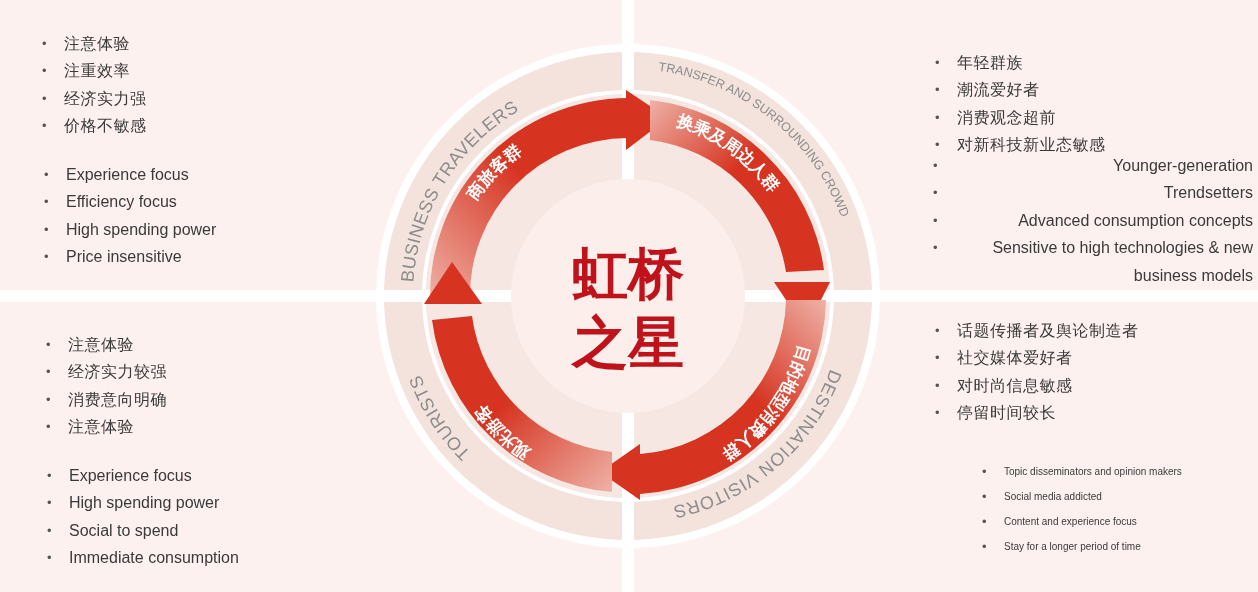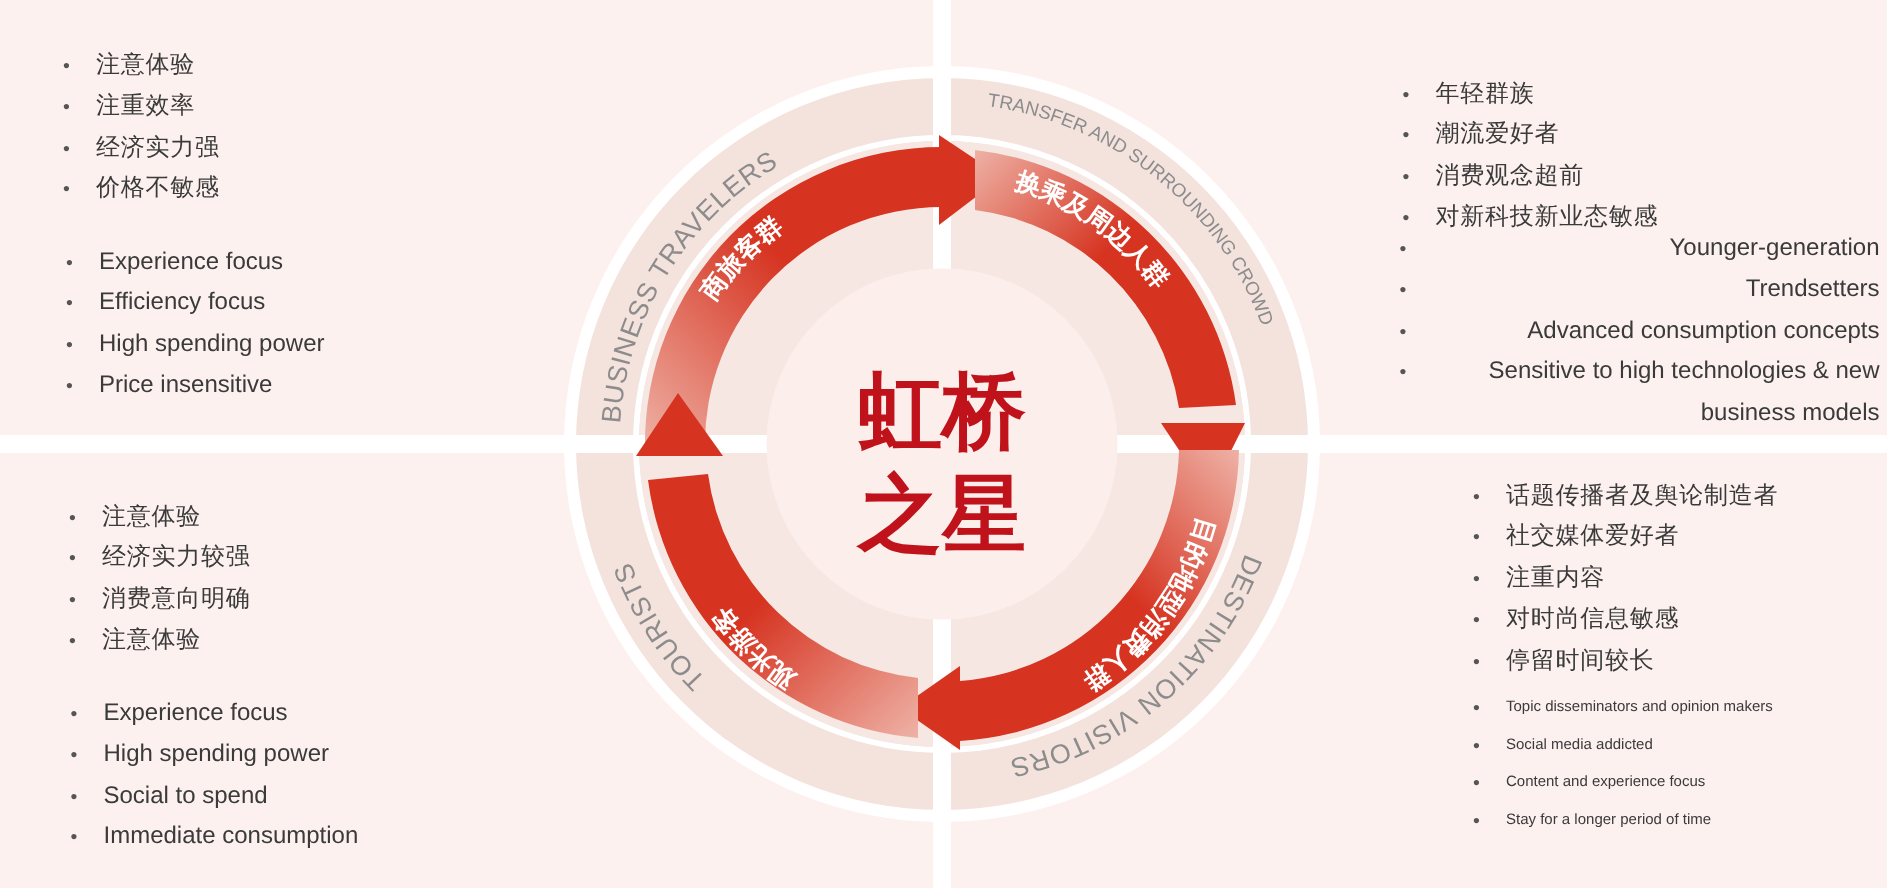--- a/index.html
+++ b/index.html
@@ -57,24 +57,23 @@
   <li>消费意向明确</li>
   <li>注意体验</li>
 </ul>
 <ul class="list" style="left:47px;top:462px;">
   <li>Experience focus</li>
   <li>High spending power</li>
   <li>Social to spend</li>
   <li>Immediate consumption</li>
 </ul>
 
-<ul class="list cn" style="left:982px;top:317px;">
+<ul class="list cn" style="left:935px;top:317px;">
   <li>话题传播者及舆论制造者</li>
   <li>社交媒体爱好者</li>
-  <li>注重内容</li>
   <li>对时尚信息敏感</li>
   <li>停留时间较长</li>
 </ul>
 <ul class="list" style="left:982px;top:459px;font-size:10px;">
   <li style="height:25px;line-height:25px;">Topic disseminators and opinion makers</li>
   <li style="height:25px;line-height:25px;">Social media addicted</li>
   <li style="height:25px;line-height:25px;">Content and experience focus</li>
   <li style="height:25px;line-height:25px;">Stay for a longer period of time</li>
 </ul>
 

